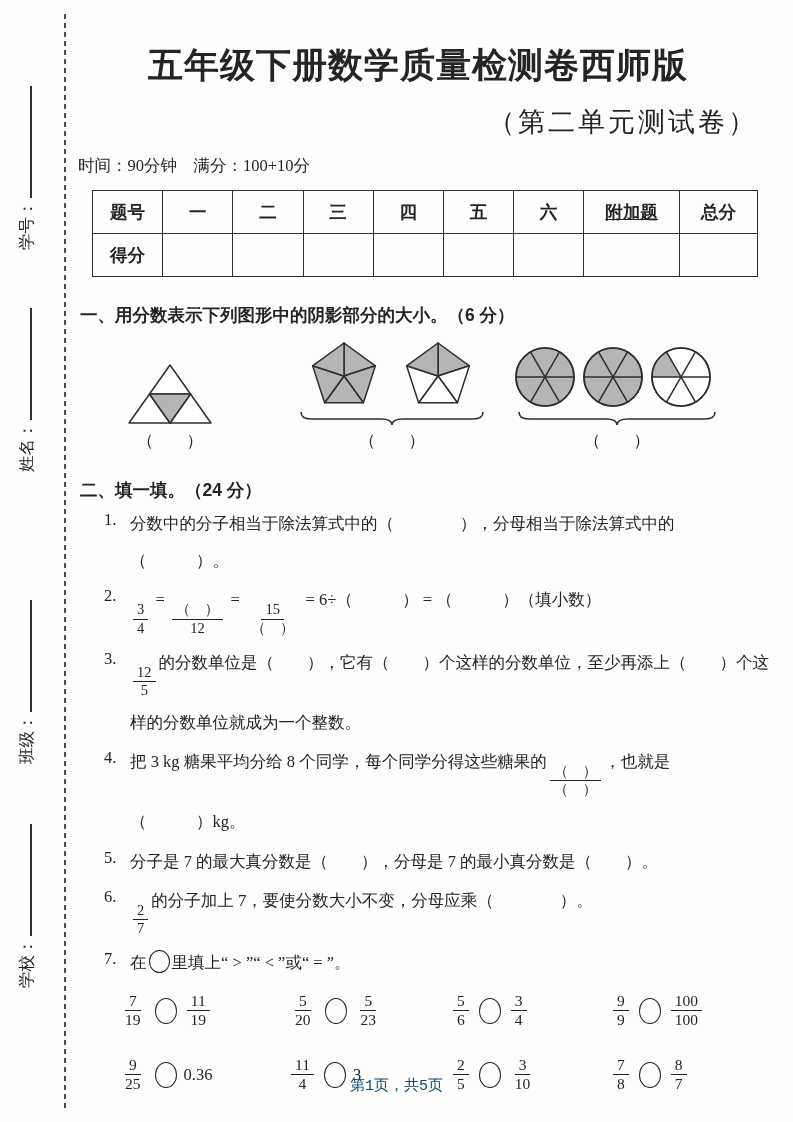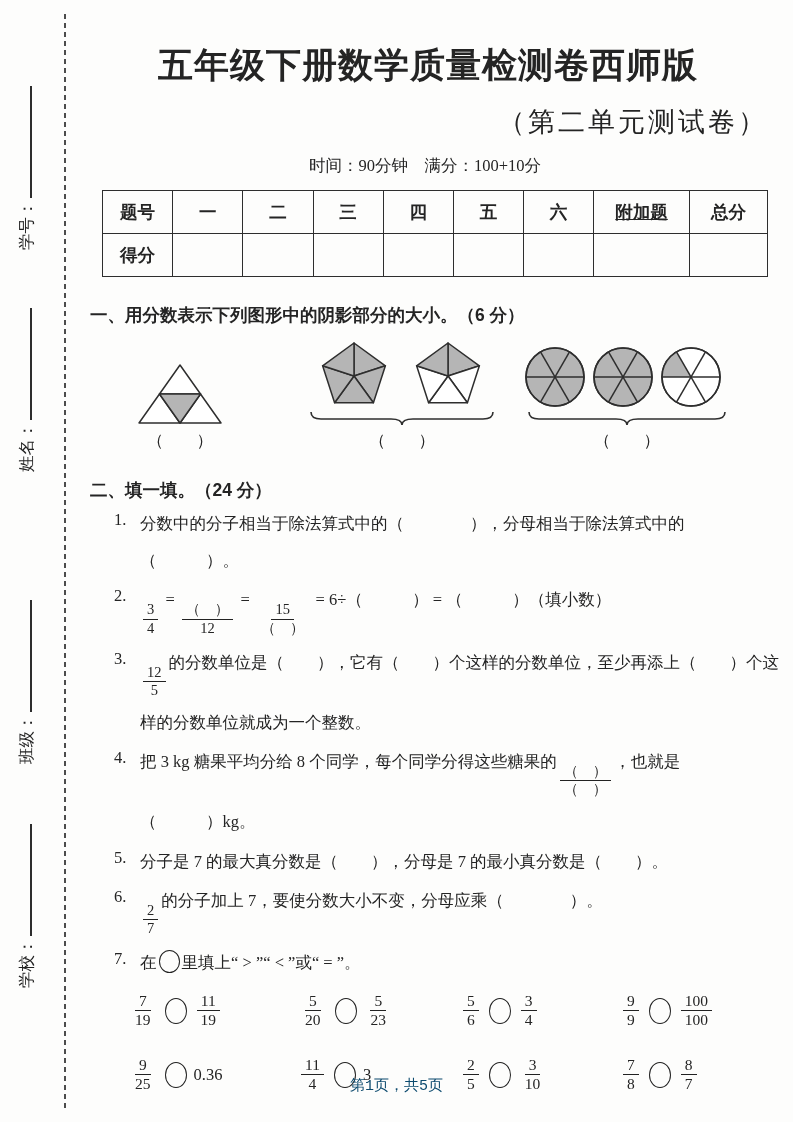--- a/index.html
+++ b/index.html
@@ -12,24 +12,24 @@
     background:repeating-linear-gradient(to bottom,#4c4c4c 0 5px,transparent 5px 9px);
   }
   
   .side-field{
     position:absolute;left:16px;transform:rotate(-90deg);transform-origin:0 0;
     display:flex;align-items:baseline;font-size:16.5px;white-space:nowrap;color:#222;
   }
   .side-line{display:inline-block;width:112px;height:5px;border-bottom:2px solid #2d2d2d;margin-left:2px;}
   .sf-0{top:250px}.sf-1{top:472px}.sf-2{top:764px}.sf-3{top:988px}
 
-  .main{position:absolute;left:88px;top:0;width:680px;}
+  .main{position:absolute;left:78px;top:0;width:680px;}
   .title{margin-top:42px;text-align:center;font-size:35px;font-weight:700;letter-spacing:1px;}
   .subtitle{margin-top:15px;text-align:right;font-size:27px;letter-spacing:3px;}
-  .meta{margin-top:15px;text-align:center;font-size:16.5px;padding-right:6px;}
+  .meta{margin-top:15px;text-align:left;font-size:16.5px;padding-right:6px;}
 
   table.score{border-collapse:collapse;table-layout:fixed;margin:13px 0 0 14px;}
   table.score td{
     border:1.6px solid #2e2e2e;height:40px;text-align:center;vertical-align:middle;
     font-size:17.5px;font-weight:700;font-family:"Liberation Sans","DejaVu Sans",sans-serif;
   }
   .sec-heading{
     margin:26px 0 0 2px;font-size:17.5px;font-weight:700;
     font-family:"Liberation Sans","DejaVu Sans",sans-serif;
   }

